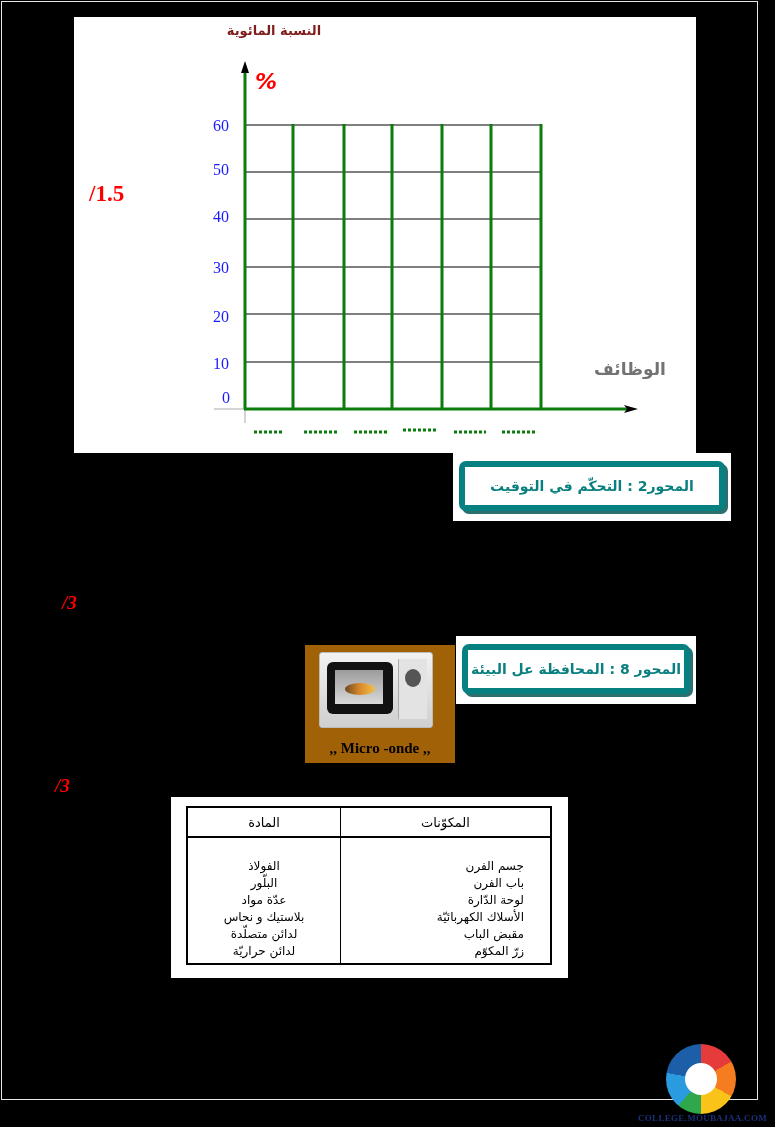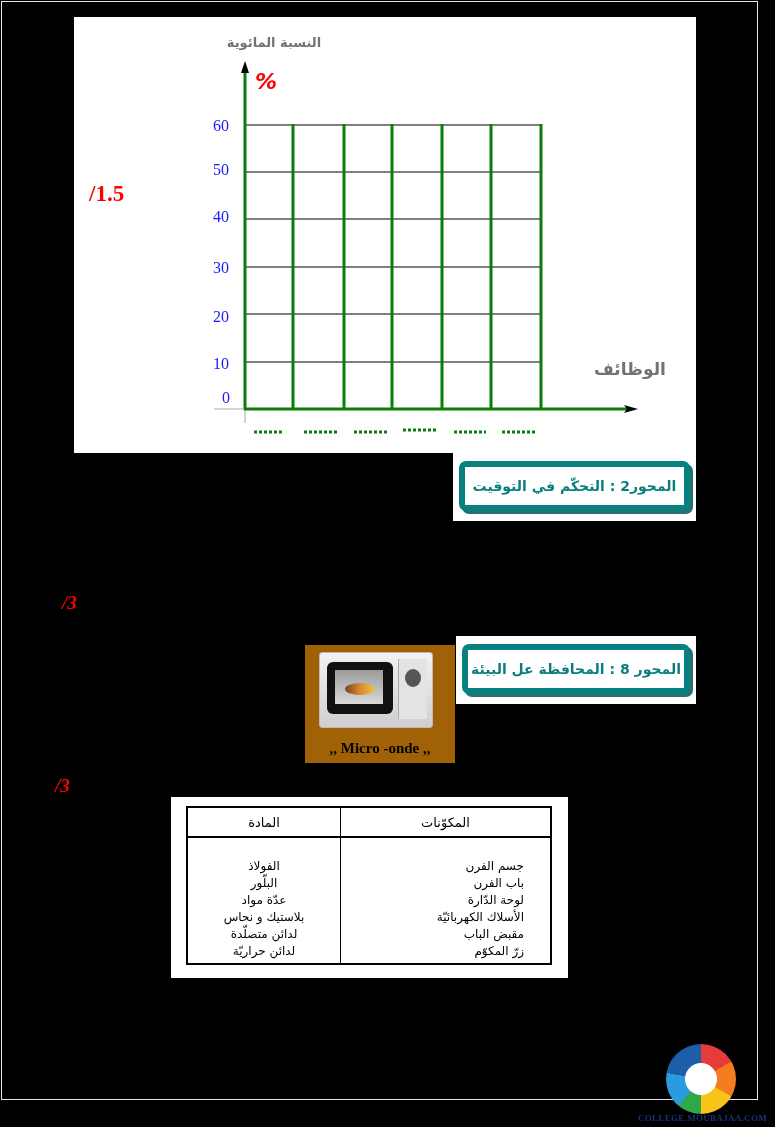--- a/index.html
+++ b/index.html
@@ -9,41 +9,40 @@
   }
   .page-border {
     position:absolute; left:1px; top:1px; width:757px; height:1099px;
     border:1px solid #e6e6e6; box-sizing:border-box;
   }
   .chart-panel {
     position:absolute; left:74px; top:17px; width:622px; height:436px; background:#fff;
   }
   .chart-title {
     position:absolute; left:140px; top:6px; width:120px; text-align:center;
-    color:#737373; font-family:"DejaVu Sans", sans-serif; font-weight:bold; font-size:13px;
+    color:#7f1d1d; font-family:"DejaVu Sans", sans-serif; font-weight:bold; font-size:13px;
     direction:rtl;
-    margin-top:12px;
   }
   .percent {
     position:absolute; left:181px; top:52px; color:#ff0000; font-style:italic; font-weight:bold;
     font-family:"DejaVu Sans", sans-serif; font-size:22px;
   }
   .score-chart {
     position:absolute; left:15px; top:164px; color:#ff0000; font-family:"Liberation Serif", serif;
     font-weight:bold; font-size:23px;
   }
   .xlabel {
     position:absolute; left:520px; top:342px; color:#737373; font-family:"DejaVu Sans", sans-serif;
     font-weight:bold; font-size:17px; direction:rtl;
   }
   .chart-svg { position:absolute; left:0; top:0; }
   .ytick { font-family:"Liberation Serif", serif; font-size:16px; fill:#1a1aff; }
 
   .axis-box-wrap {
-    position:absolute; left:453px; top:453px; width:243px; height:68px; background:#fff;
+    position:absolute; left:453px; top:453px; width:278px; height:68px; background:#fff;
   }
   .axis-box-wrap.w3 { left:456px; top:636px; width:240px; height:68px; }
   .axis-box {
     position:absolute; left:6px; top:8px; right:6px; bottom:10px;
     background:#068080; border-radius:7px; box-shadow:3px 3px 0 #2b6f6f;
   }
   .axis-box-inner {
     position:absolute; left:6px; top:6px; right:6px; bottom:6px; background:#fff;
     display:flex; align-items:center; justify-content:center;
     color:#0a7f7f; font-family:"DejaVu Sans", sans-serif; font-weight:bold; font-size:14px; direction:rtl;

